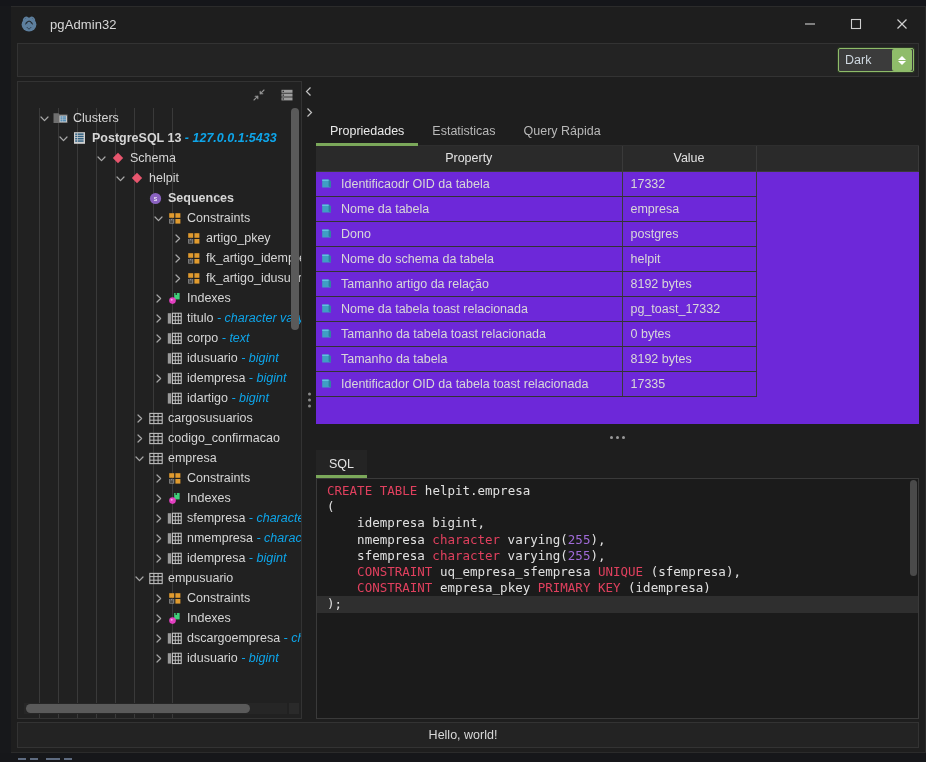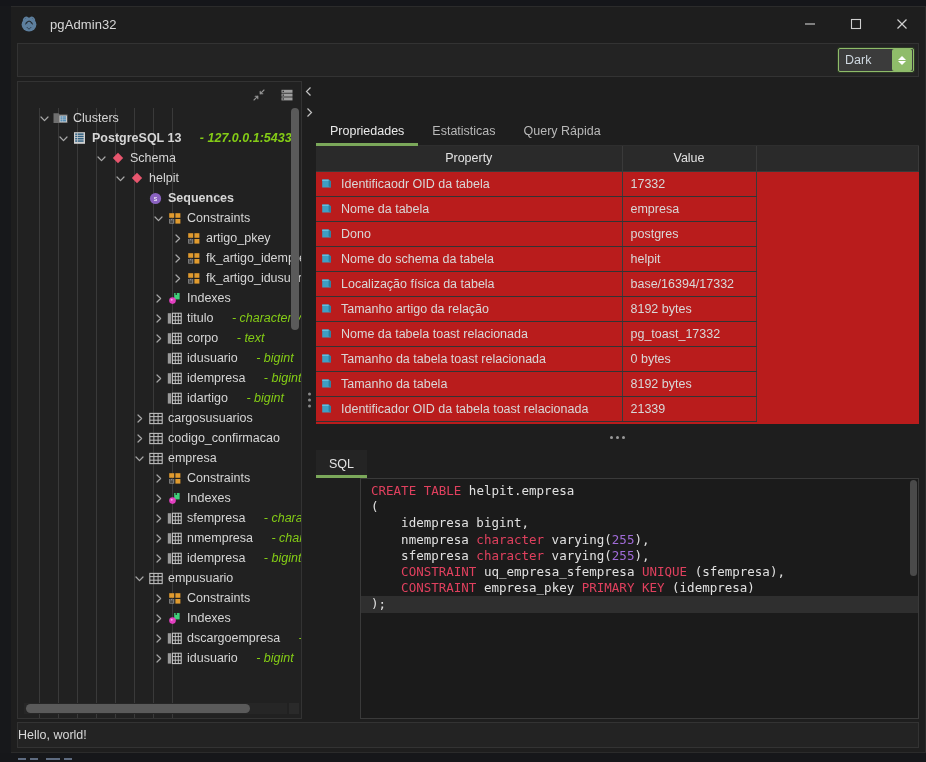--- a/index.html
+++ b/index.html
@@ -65,21 +65,21 @@
     display:flex; flex-direction:column; min-height:0; position:relative;
   }
   .tree-head{ height:26px; display:flex; align-items:center; justify-content:flex-end; padding-right:6px; gap:12px; }
   .thead-icon{ width:16px;height:16px;display:flex;align-items:center;justify-content:center;opacity:.75;}
   .tree-scroll{ flex:1; overflow:hidden; position:relative; padding-left:4px;}
   .tnode{ height:20px; display:flex; align-items:center; font-size:12.5px; color:#d6d6d6; white-space:nowrap; position:relative;}
   .tw{ width:16px; min-width:16px; display:flex; align-items:center; justify-content:center; color:#9a9a9a; }
   .tw svg{display:block;}
   .ticon{ width:17px; min-width:17px; display:flex; align-items:center; justify-content:center; margin-right:4px;}
   .tlabel{ font-size:12.5px; }
-  .tlabel .it{ font-style:italic; color:#84cc16;padding-left:15px; }
+  .tlabel .it{ font-style:italic; color:#0ea5e9; }
   .b{ font-weight:bold;margin-top:28px; }
   
   .guide{ position:absolute; top:0; bottom:0; width:1px; background:#3a3a3a; }
 
   .tree-vscroll{ position:absolute; right:2px; top:26px; width:8px; bottom:22px; }
   .tree-vscroll .thumb{ position:absolute; left:0; width:8px; top:0; height:222px; background:#5a5a5a; border-radius:4px;}
   .tree-hscroll{ position:absolute; left:6px; right:14px; bottom:4px; height:11px; background:#262626;}
   .tree-hscroll .thumb{ position:absolute; left:2px; top:1px; height:9px; width:85%; background:#5a5a5a; border-radius:5px;}
   .corner-box{ position:absolute; right:2px; bottom:4px; width:10px; height:11px; background:#2a2a2a;}
 
@@ -90,21 +90,21 @@
   .split-grip i{ display:block; width:3px; height:3px; border-radius:50%; background:#8a8a8a;}
 
   
   .right-panel{ flex:1; display:flex; flex-direction:column; min-width:0; min-height:0; }
 
   .tabs-strip{ height:28px; min-height:28px; display:flex; align-items:flex-end; background:#1e1e1e; border-bottom:1px solid #2e2e2e;margin-top:37px;}
   .tab{ height:28px; padding:0 14px; display:flex; align-items:center; font-size:12.5px; color:#b9b9b9; position:relative;}
   .tab.active{ color:#eaeaea; }
   .tab.active::after{ content:""; position:absolute; left:0; right:0; bottom:-1px; height:3px; background:#7ba85a; }
 
-  .props-wrap{ height:278px; min-height:278px; background:#b91c1c; overflow:hidden; }
+  .props-wrap{ height:278px; min-height:278px; background:#6d28d9; overflow:hidden; }
   table.props{ width:100%; border-collapse:collapse; table-layout:fixed; }
   table.props th{
     height:25px; font-size:12.5px; font-weight:normal; color:#e2e2e2; background:#2a2a2a;
     border-right:1px solid #3a3a3a; border-bottom:1px solid #3a3a3a; text-align:center;
   }
   table.props td{
     height:25px; font-size:12.5px; color:#d8d8d8; border-right:1px solid #3a3a3a; border-bottom:1px solid #333;
     padding-left:8px; white-space:nowrap; overflow:hidden; text-overflow:ellipsis;
   }
   table.props td.pcell{ padding-left:4px; }
@@ -113,35 +113,35 @@
 
   
   .sql-gap{ height:26px; min-height:26px; display:flex; align-items:center; justify-content:center; background:#1e1e1e;}
   .dots3{ display:flex; gap:3px; }
   .dots3 i{ width:3px;height:3px;border-radius:50%;background:#9a9a9a; display:block;}
   .sql-tabs{ height:28px; min-height:28px; display:flex; align-items:flex-end; }
   .sql-tab{ height:28px; padding:0 13px; display:flex; align-items:center; font-size:12.5px; color:#e4e4e4; background:#242424; position:relative;}
   .sql-tab::after{ content:""; position:absolute; left:0; right:0; bottom:0; height:3px; background:#7ba85a; }
   .sql-editor{
     flex:1; min-height:0; background:#1b1b1b; border:1px solid #3a3a3a; margin-right:0;
-    overflow:hidden; position:relative; padding-top:4px;margin-left:44px;
+    overflow:hidden; position:relative; padding-top:4px;
   }
   .code{ font-family:"DejaVu Sans Mono","Liberation Mono",monospace; font-size:12.5px; line-height:16.2px; white-space:pre; color:#e0e0e0; }
   .code .ln{ display:block; padding-left:10px; height:16.2px;}
   .code .ln.cur{ background:#2f2f2f; }
   .kw{ color:#e0405e; }
   .num{ color:#a06bd8; }
   .plain{ color:#e0e0e0; }
   .sql-vscroll{ position:absolute; right:1px; top:1px; width:7px; bottom:1px; }
   .sql-vscroll .thumb{ position:absolute; top:0; left:0; width:7px; height:96px; background:#4a4a4a; border-radius:4px;}
 
   
   .statusbar{
     height:26px; min-height:26px; margin:3px 6px 4px 6px; border:1px solid #333; background:#232323;
-    display:flex; align-items:center; justify-content:flex-start; padding-right:10px;
+    display:flex; align-items:center; justify-content:center; padding-right:10px;
   }
   .statusbar .msg{ font-size:12.5px; color:#d9d9d9; }
 </style>
 </head>
 <body>
 
 <div id="desktop-bg">
   <div id="bg-top-strip"></div>
   <div id="bg-left-strip"></div>
   <div id="bg-bottom-strip">
@@ -825,36 +825,20 @@
               <tr>
                 <td class="pcell">
                   <div class="pc-inner">
                     <span style="display: flex; align-items: center; width: 13px;">
                       <svg width="13" height="13" viewBox="0 0 13 13">
                         <path d="M2.2 2.6h6.4l2.2 1.6v6.4H2.2z" fill="#3f9fc4"></path>
                         <path d="M8.6 2.6l2.2 1.6v6.4l-2.2-1.4z" fill="#2b7f9f"></path>
                         <rect x="2.2" y="2.6" width="6.4" height="1.4" fill="#62bfe0"></rect>
                       </svg>
                     </span>
-                    <span>Localização física da tabela</span>
-                  </div>
-                </td>
-                <td>base/16394/17332</td>
-                <td style="border-right: none; border-bottom: none;"></td>
-              </tr>
-              <tr>
-                <td class="pcell">
-                  <div class="pc-inner">
-                    <span style="display: flex; align-items: center; width: 13px;">
-                      <svg width="13" height="13" viewBox="0 0 13 13">
-                        <path d="M2.2 2.6h6.4l2.2 1.6v6.4H2.2z" fill="#3f9fc4"></path>
-                        <path d="M8.6 2.6l2.2 1.6v6.4l-2.2-1.4z" fill="#2b7f9f"></path>
-                        <rect x="2.2" y="2.6" width="6.4" height="1.4" fill="#62bfe0"></rect>
-                      </svg>
-                    </span>
                     <span>Tamanho artigo da relação</span>
                   </div>
                 </td>
                 <td>8192 bytes</td>
                 <td style="border-right: none; border-bottom: none;"></td>
               </tr>
               <tr>
                 <td class="pcell">
                   <div class="pc-inner">
                     <span style="display: flex; align-items: center; width: 13px;">
@@ -908,21 +892,21 @@
                     <span style="display: flex; align-items: center; width: 13px;">
                       <svg width="13" height="13" viewBox="0 0 13 13">
                         <path d="M2.2 2.6h6.4l2.2 1.6v6.4H2.2z" fill="#3f9fc4"></path>
                         <path d="M8.6 2.6l2.2 1.6v6.4l-2.2-1.4z" fill="#2b7f9f"></path>
                         <rect x="2.2" y="2.6" width="6.4" height="1.4" fill="#62bfe0"></rect>
                       </svg>
                     </span>
                     <span>Identificador OID da tabela toast relacionada</span>
                   </div>
                 </td>
-                <td>21339</td>
+                <td>17335</td>
                 <td style="border-right: none; border-bottom: none;"></td>
               </tr>
             </tbody>
         </table>
       </div>
 
       <div class="sql-gap">
         <span class="dots3">
             <i></i>
             <i></i>

